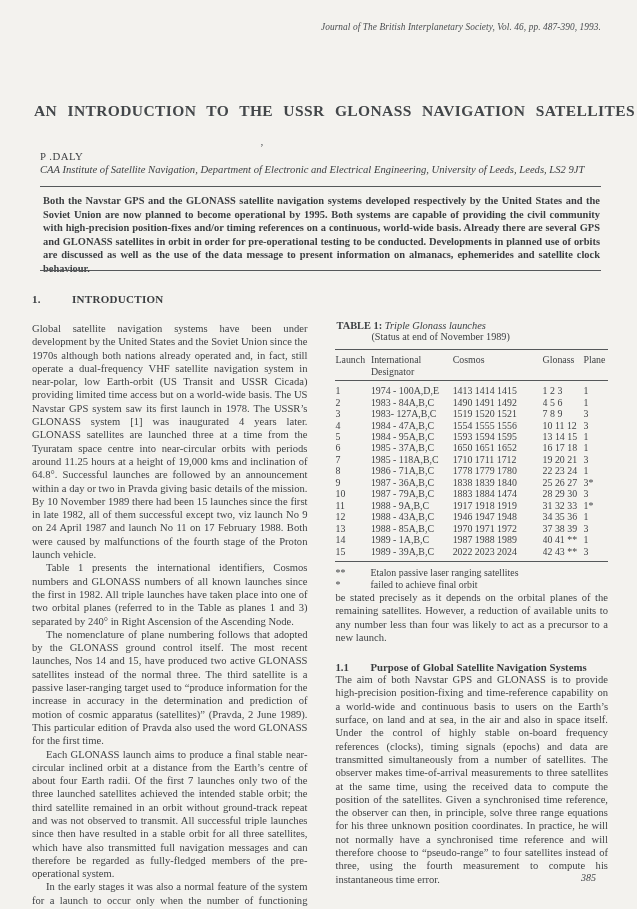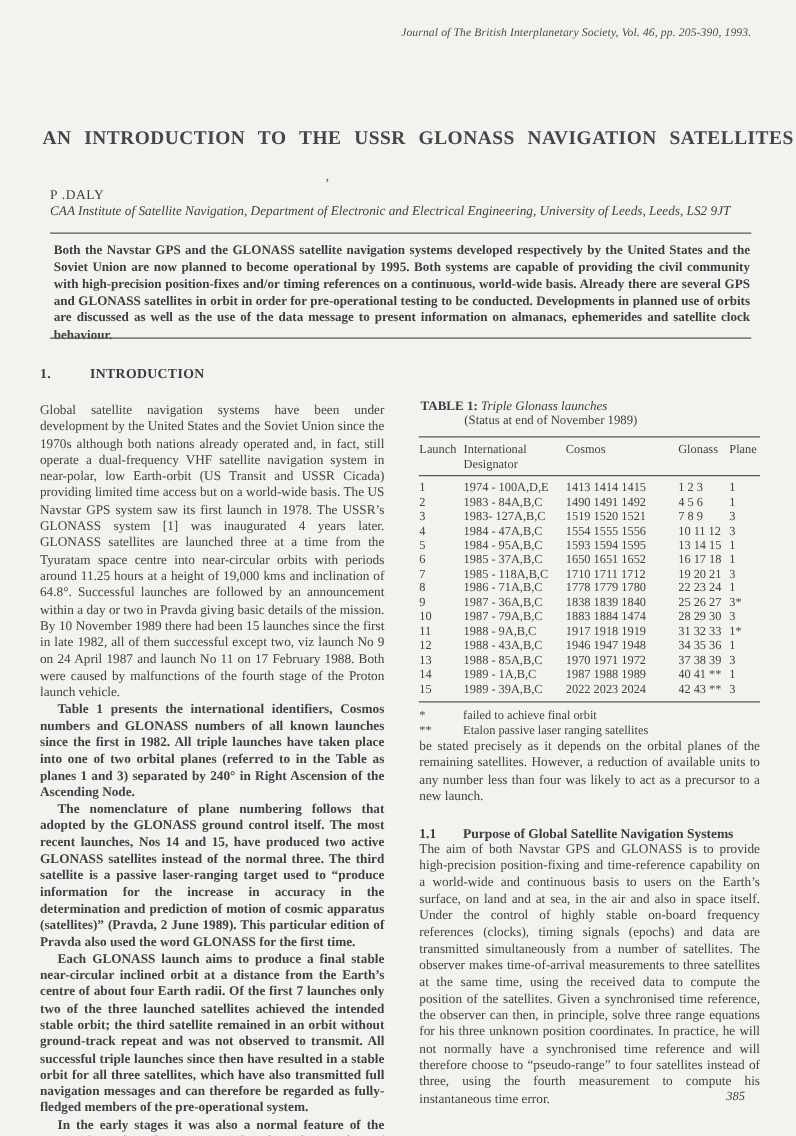--- a/index.html
+++ b/index.html
@@ -109,21 +109,21 @@
     margin-top: 17px;
   }
   .subsec-heading .sec-num { display: inline-block; width: 35px; }
   .body-para {
     margin: 0;
     font-size: 10.6px;
     line-height: 13.3px;
     text-align: justify;
     color: #3f4245;
   }
-  .body-para.indent { text-indent: 14px; font-weight: bold; }
+  .body-para.indent { text-indent: 14px; }
   .body-para.first { margin-top: 17px; }
   .body-para.cont { }
 
   
   .table-block { margin-top: 27px; }
   .table-caption {
     font-size: 10.4px;
     color: #3c3f42;
     padding-left: 1px;
   }
@@ -169,21 +169,21 @@
     font-style: italic;
     font-size: 10px;
     color: #44474a;
   }
 </style>
 </head>
 <body>
 
 <div class="page">
 
-  <div class="journal-line">Journal of The British Interplanetary Society, Vol. 46, pp. 205-390, 1993.</div>
+  <div class="journal-line">Journal of The British Interplanetary Society, Vol. 46, pp. 487-390, 1993.</div>
 
   <h1 class="title">AN INTRODUCTION TO THE USSR GLONASS NAVIGATION SATELLITES</h1>
 
   <div class="footnote-mark">’</div>
 
   <div class="author">P .DALY</div>
   <div class="affiliation">CAA Institute of Satellite Navigation, Department of Electronic and Electrical Engineering, University of Leeds, Leeds, LS2 9JT</div>
 
   <div class="rule rule-abstract-top"></div>
 
@@ -331,24 +331,24 @@
                 <td>15</td>
                 <td>1989 - 39A,B,C</td>
                 <td>2022 2023 2024</td>
                 <td>42 43 **</td>
                 <td>3</td>
               </tr>
             </tbody>
         </table>
         <div class="footnotes">
           <div class="footnote-row">
-            <span class="fn-symbol">*</span><span>failed to achieve final orbit</span>
+            <span class="fn-symbol">**</span><span>Etalon passive laser ranging satellites</span>
           </div>
           <div class="footnote-row">
-            <span class="fn-symbol">**</span><span>Etalon passive laser ranging satellites</span>
+            <span class="fn-symbol">*</span><span>failed to achieve final orbit</span>
           </div>
         </div>
       </div>
 
       <p class="body-para cont">be stated precisely as it depends on the orbital planes of the remaining satellites. However, a reduction of available units to any number less than four was likely to act as a precursor to a new launch.</p>
 
       <div class="subsec-heading">
         <span class="sec-num">1.1</span><span class="sec-title">Purpose of Global Satellite Navigation Systems</span>
       </div>
 

